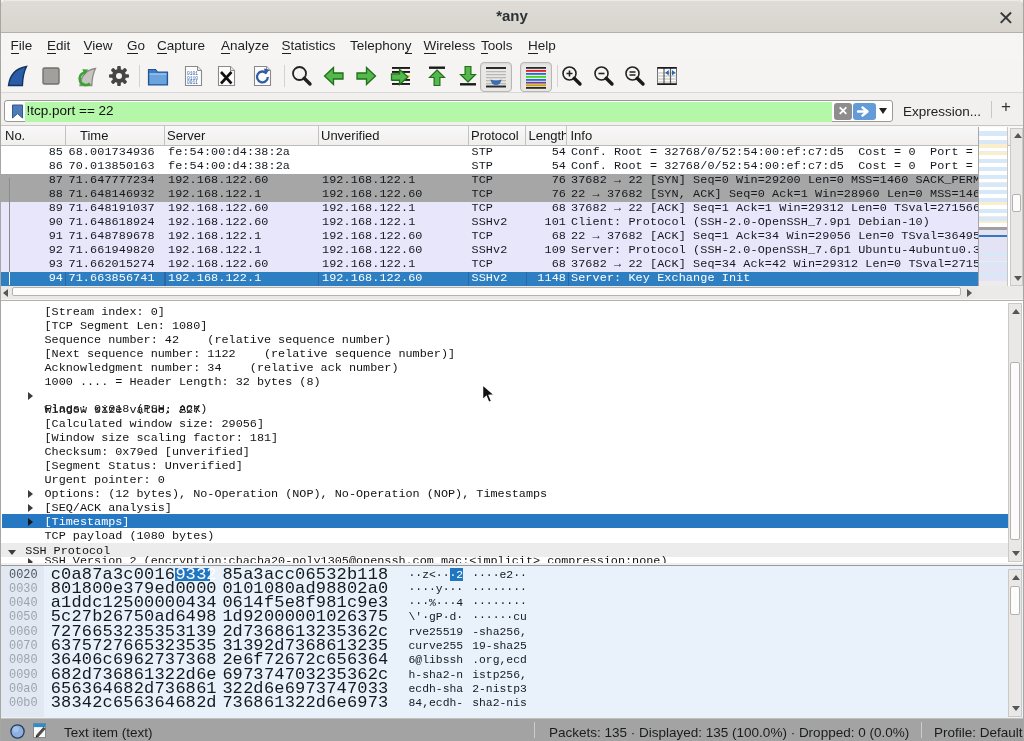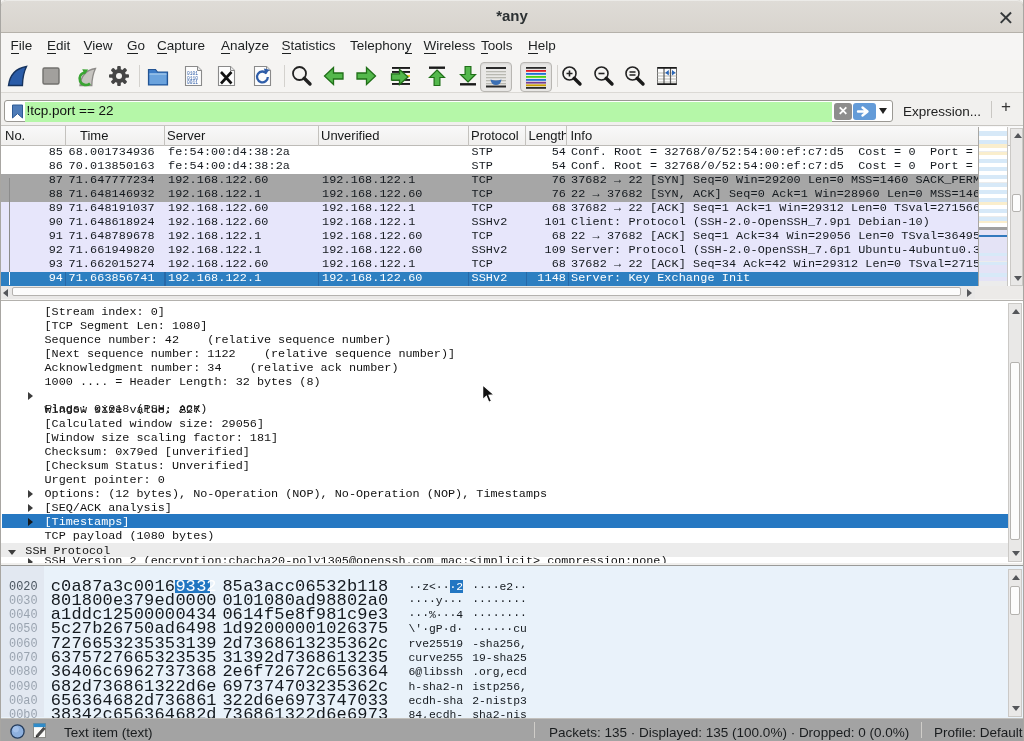--- a/index.html
+++ b/index.html
@@ -48,21 +48,21 @@
   .arrup { position:absolute; width:0; height:0; border-left:4px solid transparent; border-right:4px solid transparent; border-bottom:5px solid #54565a; }
   .arrdn { position:absolute; width:0; height:0; border-left:4px solid transparent; border-right:4px solid transparent; border-top:5px solid #54565a; }
   .arrlf { position:absolute; width:0; height:0; border-top:4px solid transparent; border-bottom:4px solid transparent; border-right:5px solid #54565a; }
   .arrrt { position:absolute; width:0; height:0; border-top:4px solid transparent; border-bottom:4px solid transparent; border-left:5px solid #54565a; }
   
   #detail { left:0; top:300px; width:1024px; height:263px; background:#fff; border-top:1px solid #b3b1ad; overflow:hidden; }
   .dline { position:absolute; left:44.5px; font-size:11.8px; line-height:14.06px; white-space:pre; color:#121212; font-family:"Liberation Mono", monospace; }
   .dtri { position:absolute; width:0; height:0; border-top:4px solid transparent; border-bottom:4px solid transparent; border-left:5.5px solid #3c3c3c; }
   
   #hexpane { left:0; top:565px; width:1024px; height:153px; background:#e9f2fa; border-top:1px solid #9a9a98; overflow:hidden; }
-  .hrow { position:absolute; left:0; width:826px; height:14.32px; font-family:"Liberation Mono", monospace; font-size:11.3px; line-height:14.32px; white-space:pre;margin-top:12px; }
+  .hrow { position:absolute; left:0; width:826px; height:14.32px; font-family:"Liberation Mono", monospace; font-size:11.3px; line-height:14.32px; white-space:pre; }
   .hoff { position:absolute; left:9px; color:#9aa4b0; font-size:11.9px; }
   .hbytes { position:absolute; color:#14191e; font-size:17px; }
   .hbytes i { font-style:normal; display:inline-block; width:13.56px; margin-right:7.24px; }
   .hascii { position:absolute; color:#14191e; font-size:11.4px; }
   
   #statusbar { left:0; top:718px; width:1024px; height:23px; background:#a3a3a3; border-top:1px solid #c2c0bc; }
   .ssep { position:absolute; top:3px; width:1px; height:16px; background:#cfcdc9; }
 </style>
 </head>
 <body>
@@ -336,21 +336,21 @@
   <div class="dline" style="top:31.7px">Sequence number: 42    (relative sequence number)</div>
   <div class="dline" style="top:45.8px">[Next sequence number: 1122    (relative sequence number)]</div>
   <div class="dline" style="top:59.8px">Acknowledgment number: 34    (relative ack number)</div>
   <div class="dline" style="top:73.9px">1000 .... = Header Length: 32 bytes (8)</div>
   <div class="dtri" style="left:28px;top:90.9px"></div>
   <div class="dline" style="top:101px">Flags: 0x018 (PSH, ACK)</div>
   <div class="dline" style="top:102px">Window size value: 227</div>
   <div class="dline" style="top:116px">[Calculated window size: 29056]</div>
   <div class="dline" style="top:130.1px">[Window size scaling factor: 181]</div>
   <div class="dline" style="top:144.1px">Checksum: 0x79ed [unverified]</div>
-  <div class="dline" style="top:158.2px">[Checksum Status: Unverified]</div>
+  <div class="dline" style="top:158.2px">[Segment Status: Unverified]</div>
   <div class="dline" style="top:172.2px">Urgent pointer: 0</div>
   <div class="dtri" style="left:28px;top:189.3px"></div>
   <div class="dline" style="top:186.3px">Options: (12 bytes), No-Operation (NOP), No-Operation (NOP), Timestamps</div>
   <div class="dtri" style="left:28px;top:203.3px"></div>
   <div class="dline" style="top:200.3px">[SEQ/ACK analysis]</div>
   <div class="abs" style="left:2px;top:213.2px;width:1007px;height:14.1px;background:#2678c2"></div>
   <div class="dtri" style="left:28px;top:217.4px;border-left-color:#16191c"></div>
   <div class="dline" style="top:214.4px;color:#fff">[Timestamps]</div>
   <div class="dline" style="top:228.4px">TCP payload (1080 bytes)</div>
   <div class="abs" style="left:0px;top:241.5px;width:1009px;height:14.1px;background:#ececec"></div>

